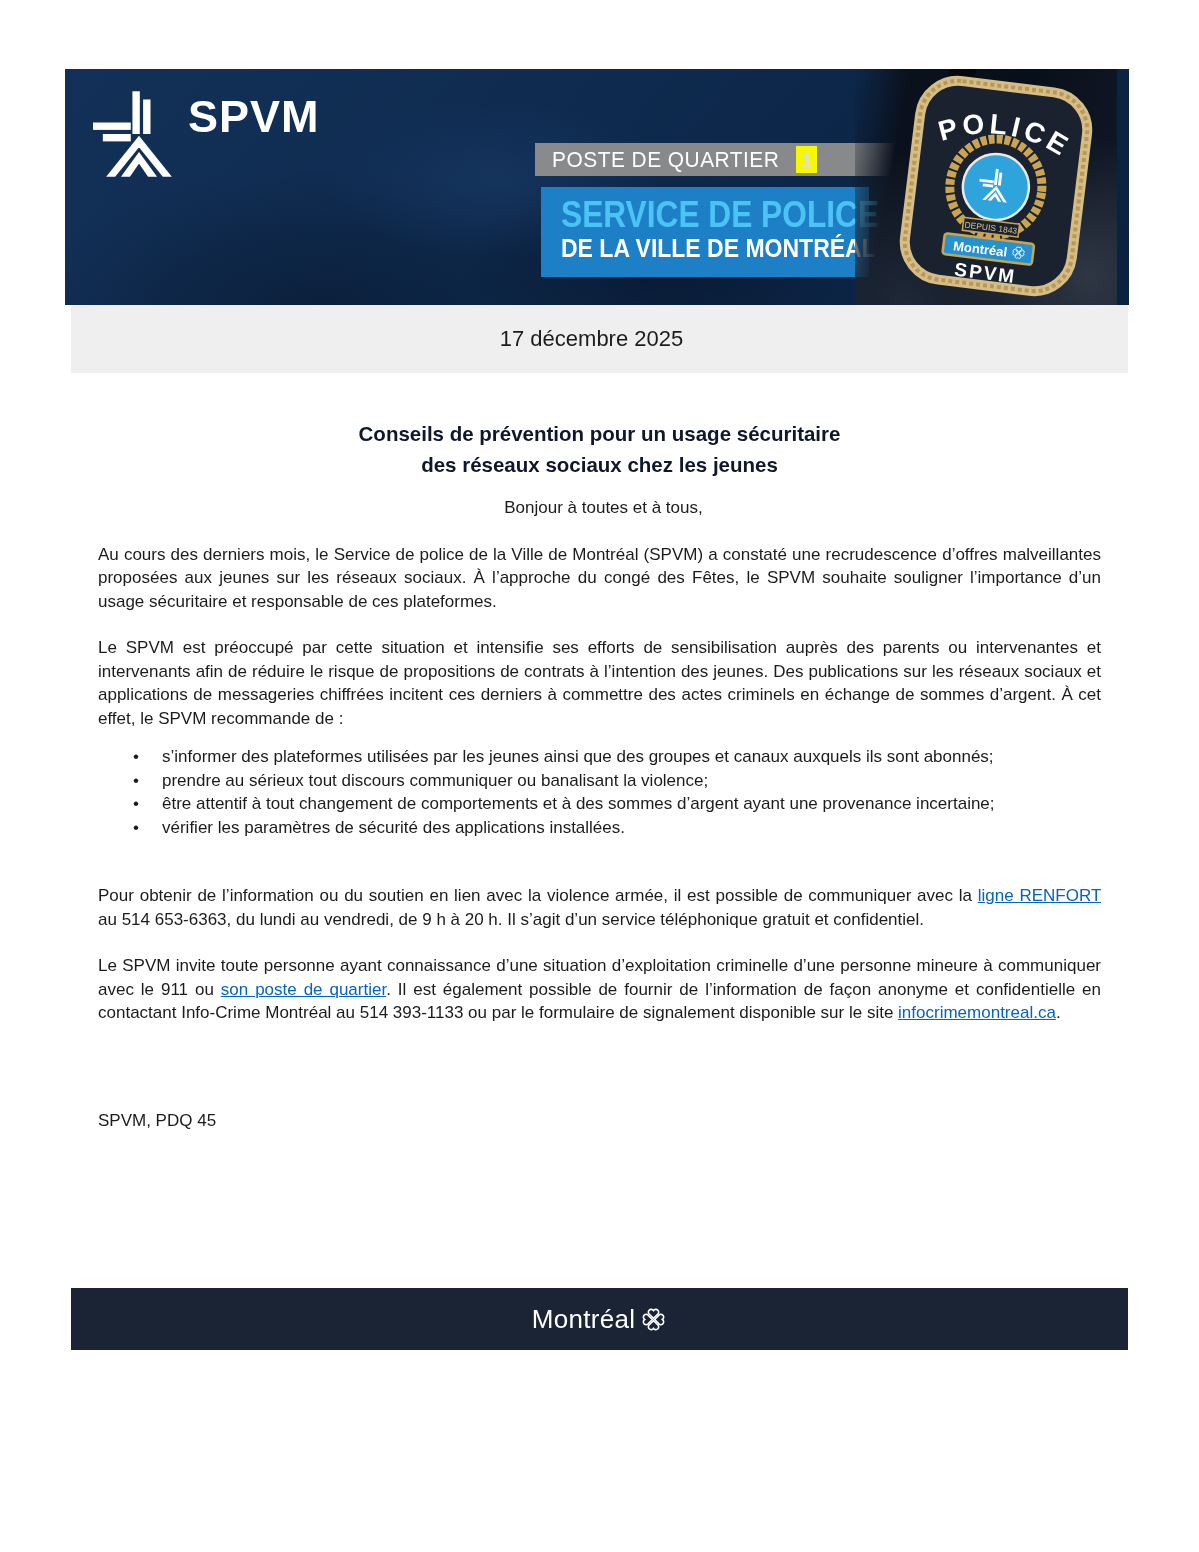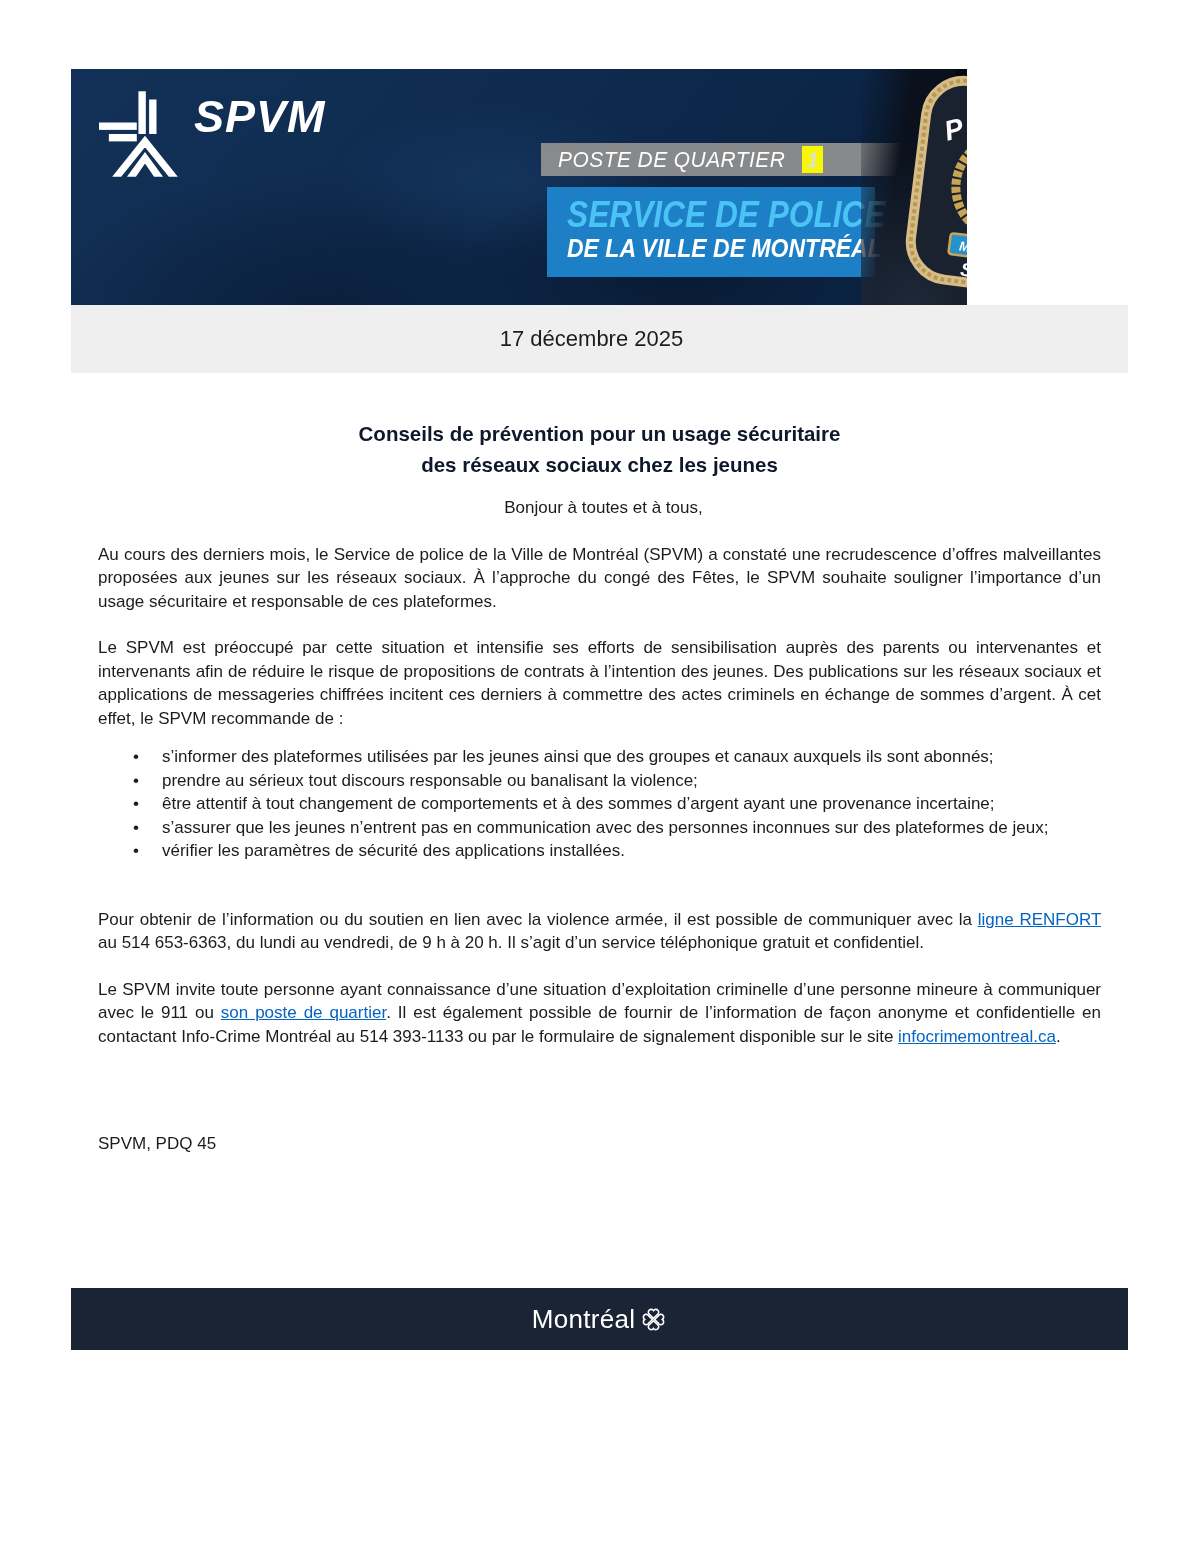--- a/index.html
+++ b/index.html
@@ -7,28 +7,27 @@
   body {
     width:1199px; height:1552px;
     position:relative;
     font-family:"Liberation Sans", sans-serif;
     color:#1c1c1c;
     overflow:hidden;
   }
 
   
   .banner {
-    position:absolute; left:71px; top:69px; width:896px; height:236px;
+    position:absolute; left:65px; top:69px; width:1064px; height:236px;
     overflow:hidden;
     background:
       radial-gradient(ellipse 320px 150px at 600px 200px, rgba(5,16,32,.55), transparent 65%),
       radial-gradient(ellipse 260px 120px at 430px 110px, rgba(26,60,104,.55), transparent 65%),
       radial-gradient(ellipse 420px 200px at 250px 240px, rgba(7,20,40,.5), transparent 70%),
       linear-gradient(130deg, #133158 0%, #0e2a4e 45%, #0a2140 100%);
-    font-style: italic;
   }
   .spvm-logo { position:absolute; left:28px; top:22px; }
   .spvm-logo svg { display:block; }
   .spvm-logo-text {
     position:absolute; left:95px; top:0px;
     color:#ffffff; font-size:45px; font-weight:bold; letter-spacing:1px;
   }
 
   .pq-bar {
     position:absolute; left:470px; top:74px; width:430px; height:33px;
@@ -185,23 +184,22 @@
   </h1>
 
   <p class="greeting">Bonjour à toutes et à tous,</p>
 
   <p class="para">Au cours des derniers mois, le Service de police de la Ville de Montréal (SPVM) a constaté une recrudescence d’offres malveillantes proposées aux jeunes sur les réseaux sociaux. À l’approche du congé des Fêtes, le SPVM souhaite souligner l’importance d’un usage sécuritaire et responsable de ces plateformes.</p>
 
   <p class="para">Le SPVM est préoccupé par cette situation et intensifie ses efforts de sensibilisation auprès des parents ou intervenantes et intervenants afin de réduire le risque de propositions de contrats à l’intention des jeunes. Des publications sur les réseaux sociaux et applications de messageries chiffrées incitent ces derniers à commettre des actes criminels en échange de sommes d’argent. À cet effet, le SPVM recommande de :</p>
 
   <ul class="bullets">
     <li>s’informer des plateformes utilisées par les jeunes ainsi que des groupes et canaux auxquels ils sont abonnés;</li>
-    <li>prendre au sérieux tout discours responsable ou banalisant la violence;</li>
+    <li>prendre au sérieux tout discours communiquer ou banalisant la violence;</li>
     <li>être attentif à tout changement de comportements et à des sommes d’argent ayant une provenance incertaine;</li>
-    <li>s’assurer que les jeunes n’entrent pas en communication avec des personnes inconnues sur des plateformes de jeux;</li>
     <li>vérifier les paramètres de sécurité des applications installées.</li>
   </ul>
 
   <p class="para para-gap"><span>Pour obtenir de l’information ou du soutien en lien avec la violence armée, il est possible de communiquer avec la </span><a class="doclink" href="#">ligne RENFORT</a><span> au 514 653-6363, du lundi au vendredi, de 9 h à 20 h. Il s’agit d’un service téléphonique gratuit et confidentiel.</span></p>
 
   <p class="para para-mid"><span>Le SPVM invite toute personne ayant connaissance d’une situation d’exploitation criminelle d’une personne mineure à communiquer avec le 911 ou </span><a class="doclink" href="#">son poste de quartier</a><span>. Il est également possible de fournir de l’information de façon anonyme et confidentielle en contactant Info-Crime Montréal au 514 393-1133 ou par le formulaire de signalement disponible sur le site </span><a class="doclink" href="#">infocrimemontreal.ca</a><span>.</span></p>
 
   <p class="signature">SPVM, PDQ 45</p>
 </div>
 

